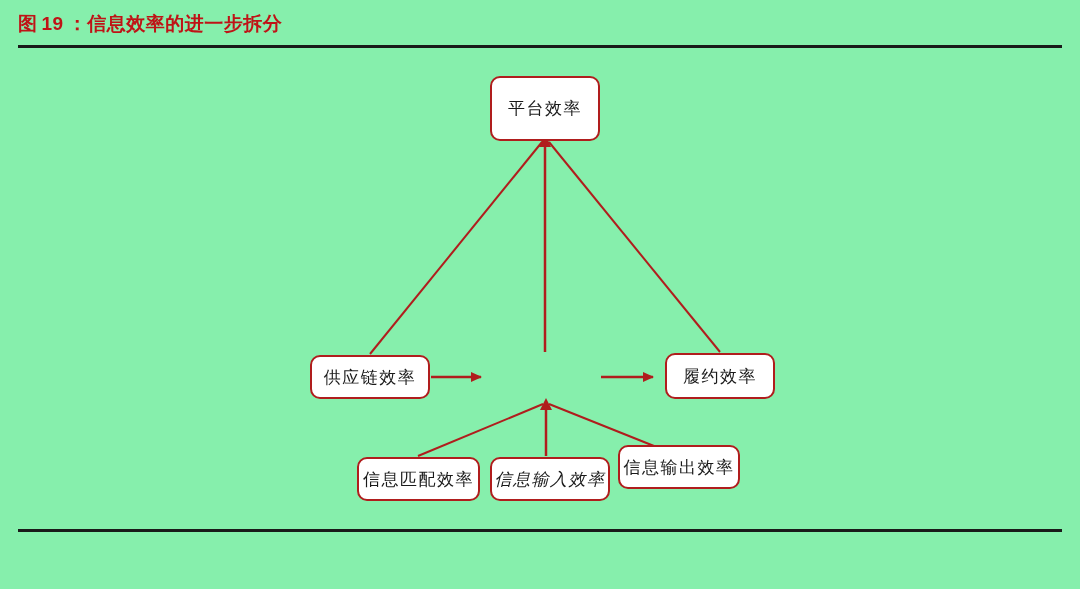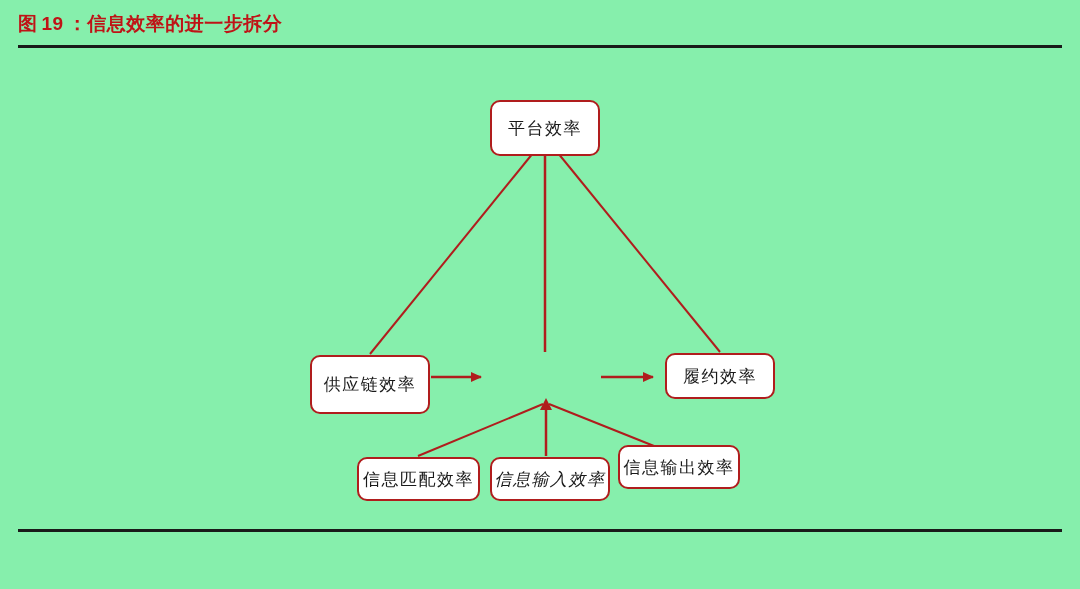--- a/index.html
+++ b/index.html
@@ -95,22 +95,22 @@
     font-family: "DejaVu Serif", "Liberation Serif", serif;
     font-size: 17px;
     letter-spacing: 1.5px;
     white-space: nowrap;
     z-index: 5;
   }
   .node-label {
     pointer-events: none;
   }
 
-  .node-platform   { left: 490px; top: 100px;  width: 110px; height: 56px; }
-  .node-supply     { left: 310px; top: 355px; width: 120px; height: 59px; }
+  .node-platform   { left: 490px; top: 76px;  width: 110px; height: 65px; }
+  .node-supply     { left: 310px; top: 355px; width: 120px; height: 44px; }
   .node-info       { left: 493px; top: 353px; width: 107px; height: 47px; }
   .node-fulfill    { left: 665px; top: 353px; width: 110px; height: 46px; }
   .node-match      { left: 357px; top: 457px; width: 123px; height: 44px; }
   .node-input      { left: 490px; top: 457px; width: 120px; height: 44px; font-style: italic; }
   .node-output     { left: 618px; top: 445px; width: 122px; height: 44px; }
 </style>
 </head>
 <body>
 
 <div id="figure-root">

